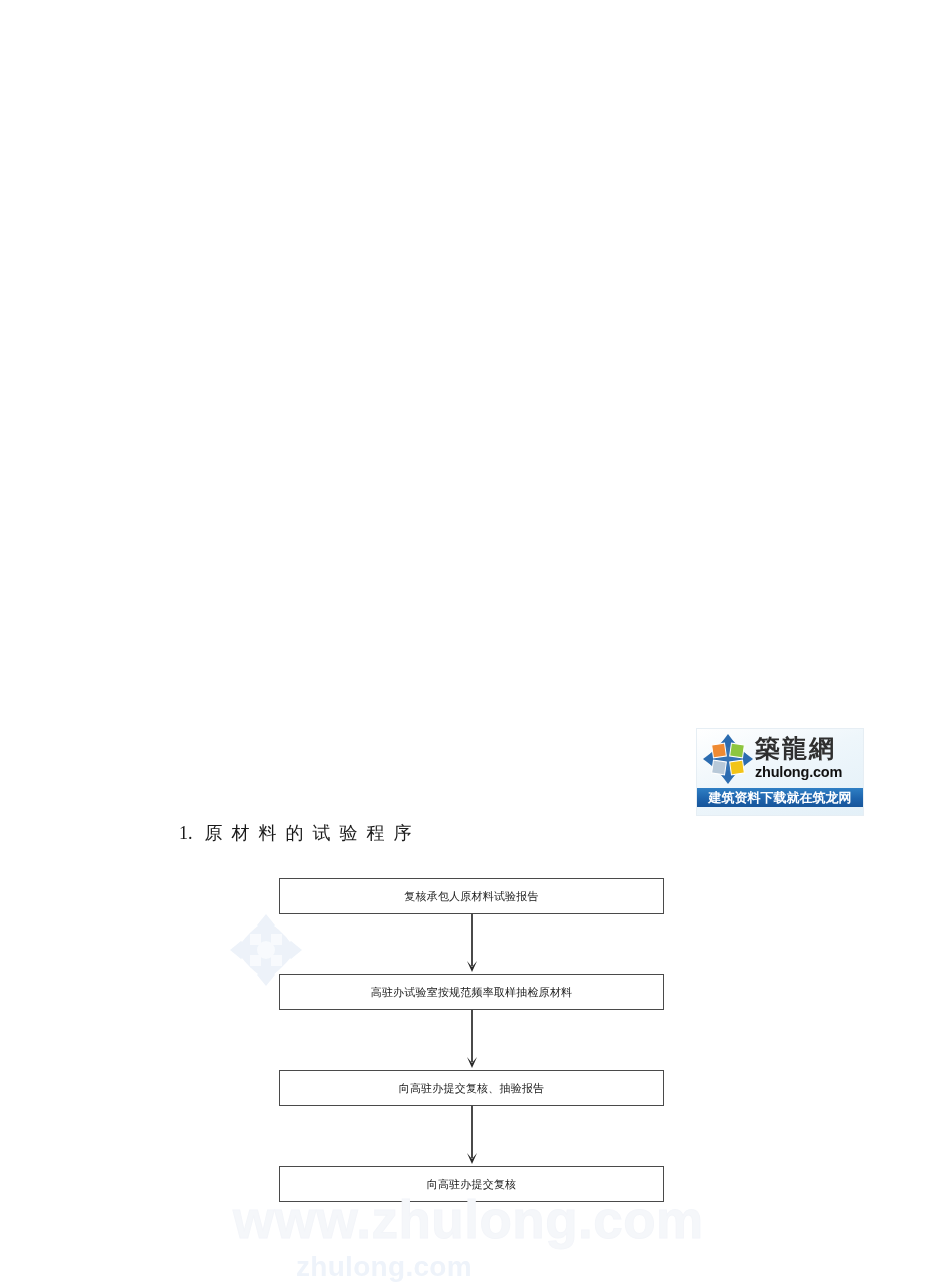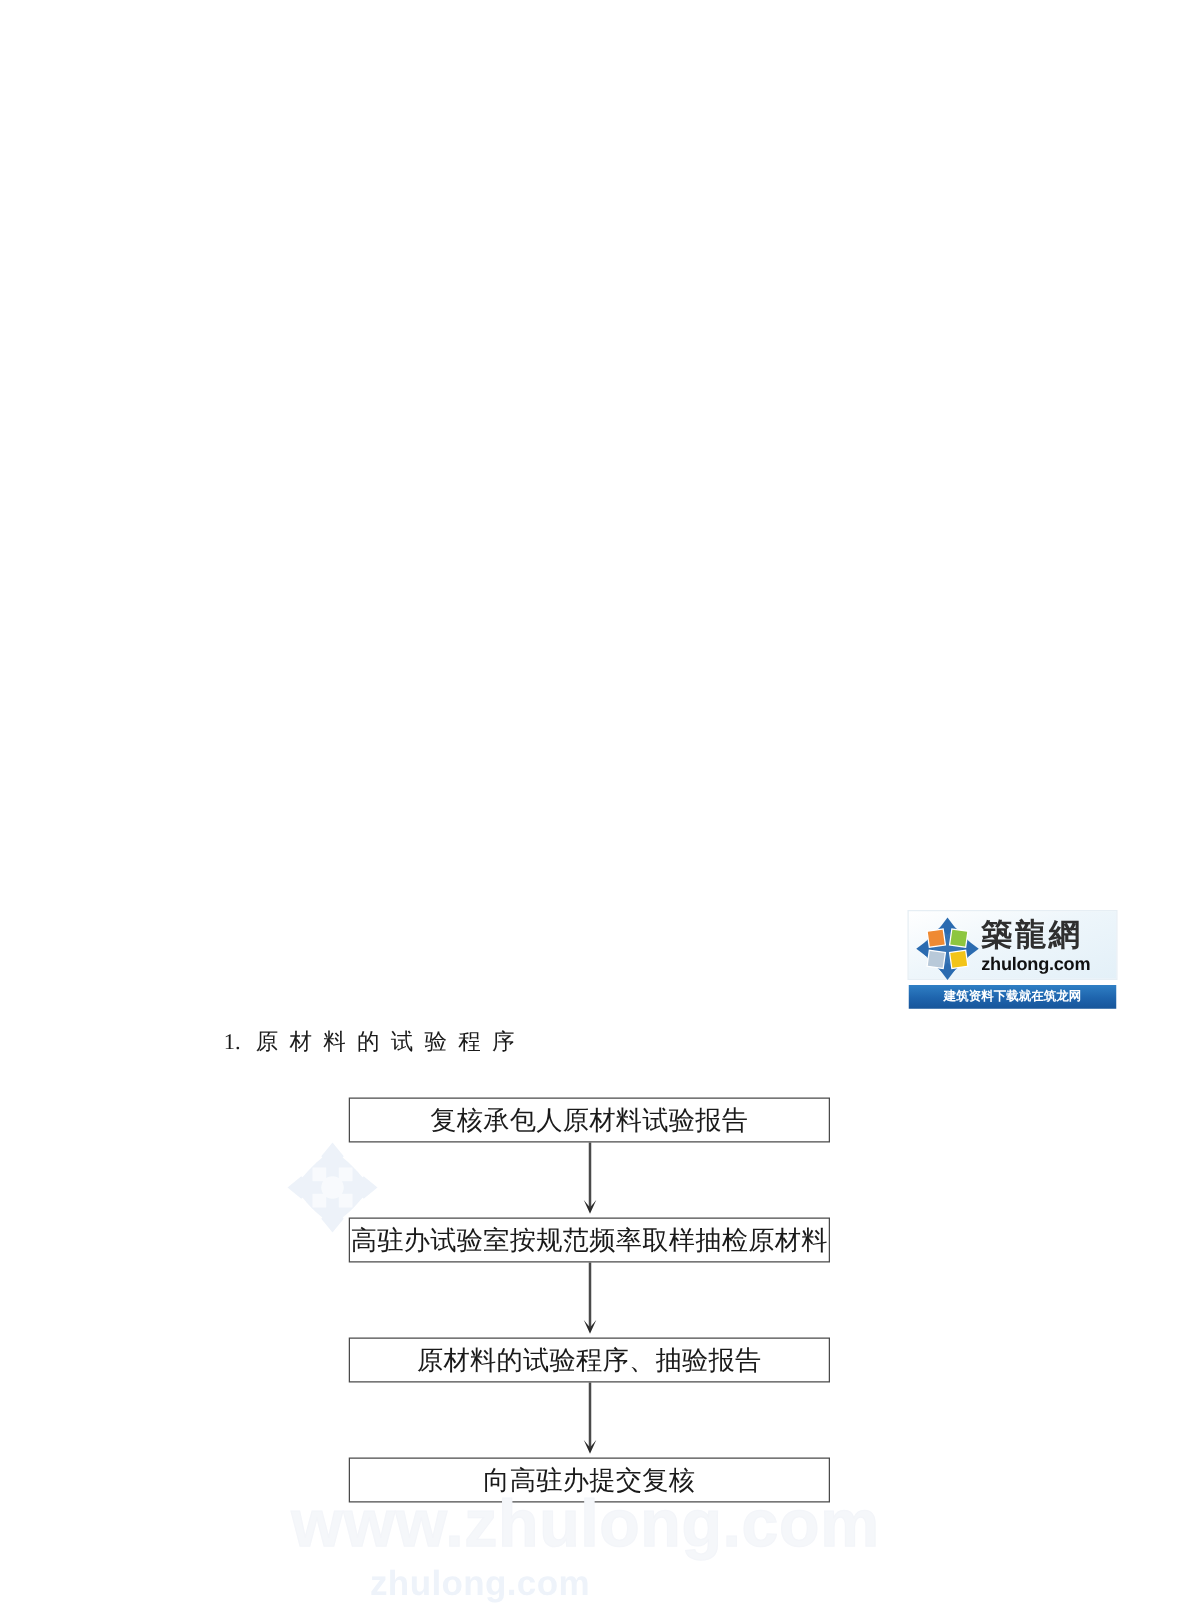--- a/index.html
+++ b/index.html
@@ -21,24 +21,24 @@
   .page {
     position: absolute;
     inset: 0;
     width: 950px;
     height: 1286px;
   }
 
   
   .logo-block {
     position: absolute;
-    left: 726px;
+    left: 696px;
     top: 728px;
     width: 168px;
-    height: 56px;
+    height: 88px;
     background: linear-gradient(160deg, #ffffff 0%, #eef6fb 45%, #e3f0f8 100%);
     border: 1px solid #e6eef4;
     box-sizing: border-box;
   }
   .logo-main {
     position: absolute;
     left: 0; top: 0;
     width: 166px;
     height: 59px;
   }
@@ -78,21 +78,21 @@
   .logo-banner {
     position: absolute;
     left: 0;
     top: 59px;
     width: 166px;
     height: 19px;
     background: linear-gradient(180deg, #2f7fc4 0%, #1e64ad 55%, #17559a 100%);
     color: #ffffff;
     font-family: "Liberation Sans", "DejaVu Sans", sans-serif;
     font-weight: bold;
-    font-size: 10px;
+    font-size: 13px;
     line-height: 19px;
     text-align: center;
     letter-spacing: 0px;
     white-space: nowrap;
     overflow: hidden;
   }
 
   
   .section-heading {
     position: absolute;
@@ -127,21 +127,21 @@
     height: 36px;
     box-sizing: border-box;
     border: 1px solid #4a4a4a;
     background: transparent;
     display: flex;
     align-items: center;
     justify-content: center;
   }
   .flow-node .node-label {
     font-family: "Liberation Serif", "DejaVu Serif", serif;
-    font-size: 21px;
+    font-size: 11px;
     line-height: 18px;
     color: #1a1a1a;
     white-space: nowrap;
     letter-spacing: 0.2px;
   }
   .node-0 { top: 0px; }
   .node-1 { top: 96px; text-align: center; }
   .node-2 { top: 192px; }
   .node-3 { top: 288px; }
 
@@ -288,21 +288,21 @@
     <div class="flow-arrow arrow-1">
       <div class="shaft"></div>
       <div class="head">
         <svg viewBox="0 0 12 13" width="12" height="13" aria-hidden="true">
           <path d="M1 1 L6 12 L11 1 L6 7 Z" fill="#2b2b2b"></path>
         </svg>
       </div>
     </div>
 
     <div class="flow-node node-2">
-      <span class="node-label">原材料的试验程序、抽验报告</span>
+      <span class="node-label">向高驻办提交复核、抽验报告</span>
     </div>
 
     <div class="flow-arrow arrow-2">
       <div class="shaft"></div>
       <div class="head">
         <svg viewBox="0 0 12 13" width="12" height="13" aria-hidden="true">
           <path d="M1 1 L6 12 L11 1 L6 7 Z" fill="#2b2b2b"></path>
         </svg>
       </div>
     </div>

